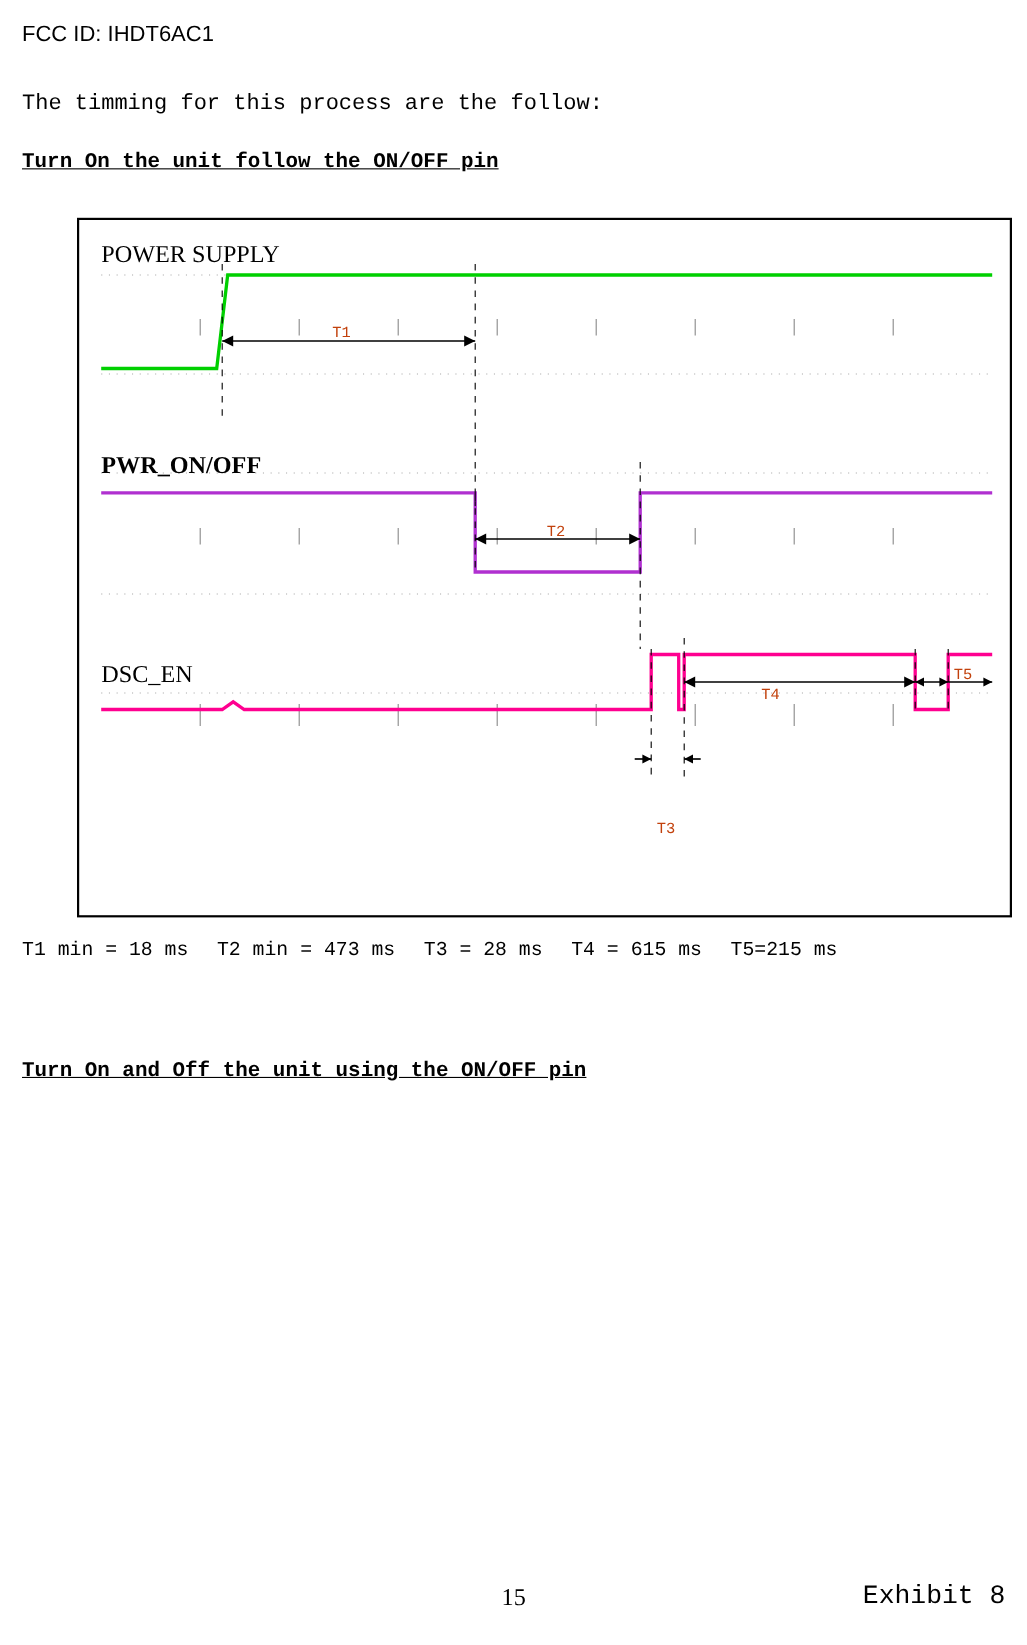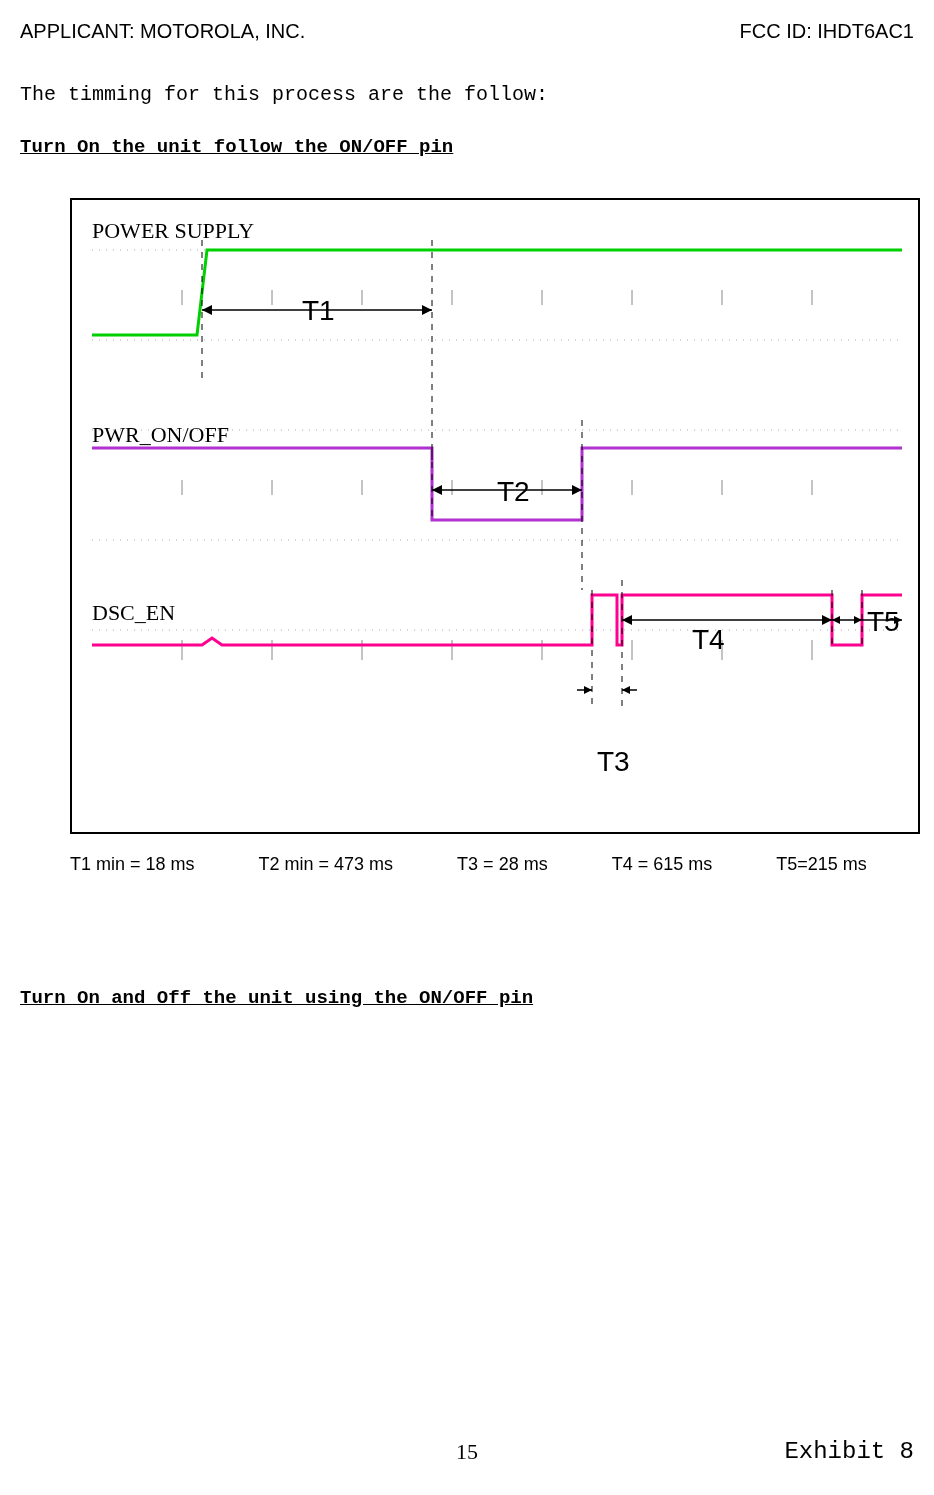--- a/index.html
+++ b/index.html
@@ -39,36 +39,35 @@
     margin-bottom: 20px;
   }
   .waveform-label {
     position: absolute;
     font-family: "Times New Roman", serif;
     font-size: 22px;
     color: #000;
   }
   .t-label {
     position: absolute;
-    font-family: Liberation Sans, sans-serif;
-    font-size: 28px;
-    color: #000000;
+    font-family: Liberation Mono, monospace;
+    font-size: 14px;
+    color: #c2410c;
   }
   .timing-values {
-    font-family: Liberation Sans, sans-serif;
+    font-family: Liberation Mono, monospace;
     font-size: 18px;
-    margin-left: 50px;
     display: flex;
-    gap: 64px;
+    gap: 26px;
   }
   .section-heading-2 {
     font-size: 19px;
     font-weight: bold;
     text-decoration: underline;
-    margin-top: 112px;
+    margin-top: 88px;
   }
   .footer {
     position: absolute;
     bottom: 30px;
     left: 0;
     right: 0;
     display: flex;
     justify-content: space-between;
     align-items: flex-end;
     padding: 0 20px;
@@ -87,21 +86,20 @@
   }
   svg { position: absolute; top:0; left:0; }
   .arrow-line { stroke: #000; stroke-width: 1.5; fill: none; }
   .dash-line { stroke: #000; stroke-width: 1; stroke-dasharray: 6,6; fill: none; }
   .grid-dot { stroke: #aaa; stroke-width: 1; stroke-dasharray: 1,6; fill:none; }
 </style>
 </head>
 <body>
 
 <div class="header">
-  <span>APPLICANT:  MOTOROLA, INC.</span>
   <span>FCC ID: IHDT6AC1</span>
 </div>
 
 <div class="intro-text">The timming for this process are the follow:</div>
 
 <div class="section-heading">Turn On the unit follow the ON/OFF pin</div>
 
 <div class="figure-container">
   <svg width="850" height="560">
 
@@ -174,21 +172,21 @@
     <path d="M760 420 l-10 -5 v10 z" fill="#000"></path>
 
     <line class="arrow-line" x1="760" y1="420" x2="790" y2="420"></line>
     <path d="M760 420 l8 -4 v8 z" fill="#000"></path>
     <path d="M790 420 l-8 -4 v8 z" fill="#000"></path>
     <line class="arrow-line" x1="790" y1="420" x2="830" y2="420"></line>
     <path d="M830 420 l-8 -4 v8 z" fill="#000"></path>
   </svg>
 
   <div class="waveform-label" style="top:18px; left:20px;">POWER SUPPLY</div>
-  <div class="waveform-label" style="top:222px; left:20px;">PWR_ON/OFF</div>
+  <div class="waveform-label" style="top:210px; left:20px;font-weight:bold;">PWR_ON/OFF</div>
   <div class="waveform-label" style="top:400px; left:20px;">DSC_EN</div>
 
   <div class="t-label" style="top:95px; left:230px;">T1</div>
   <div class="t-label" style="top:276px; left:425px;">T2</div>
   <div class="t-label" style="top:505px; left:525px;margin-top:41px;">T3</div>
   <div class="t-label" style="top:424px; left:620px;">T4</div>
   <div class="t-label" style="top:406px; left:795px;">T5</div>
 </div>
 
 <div class="timing-values">

